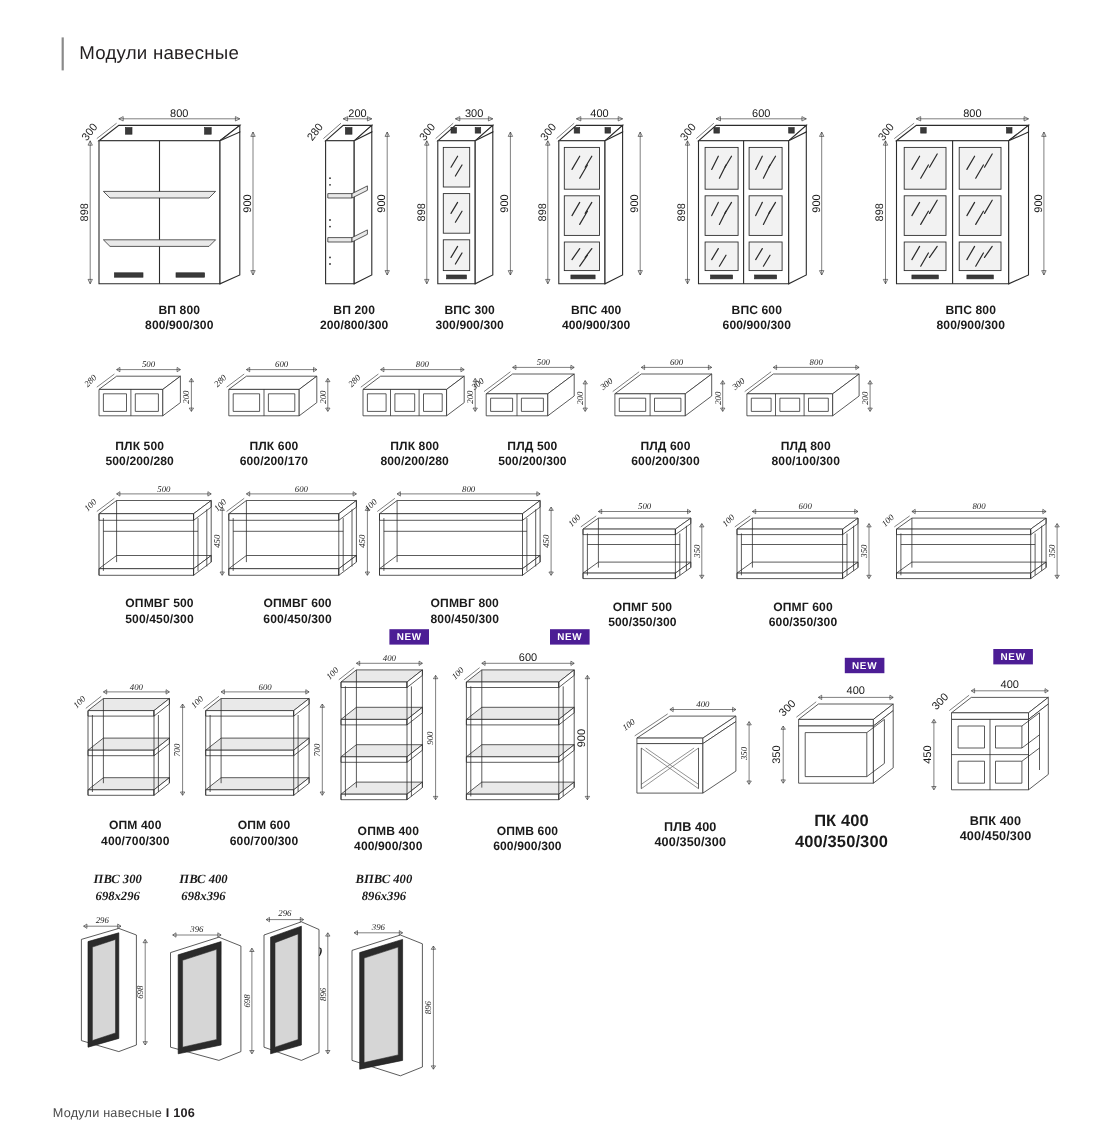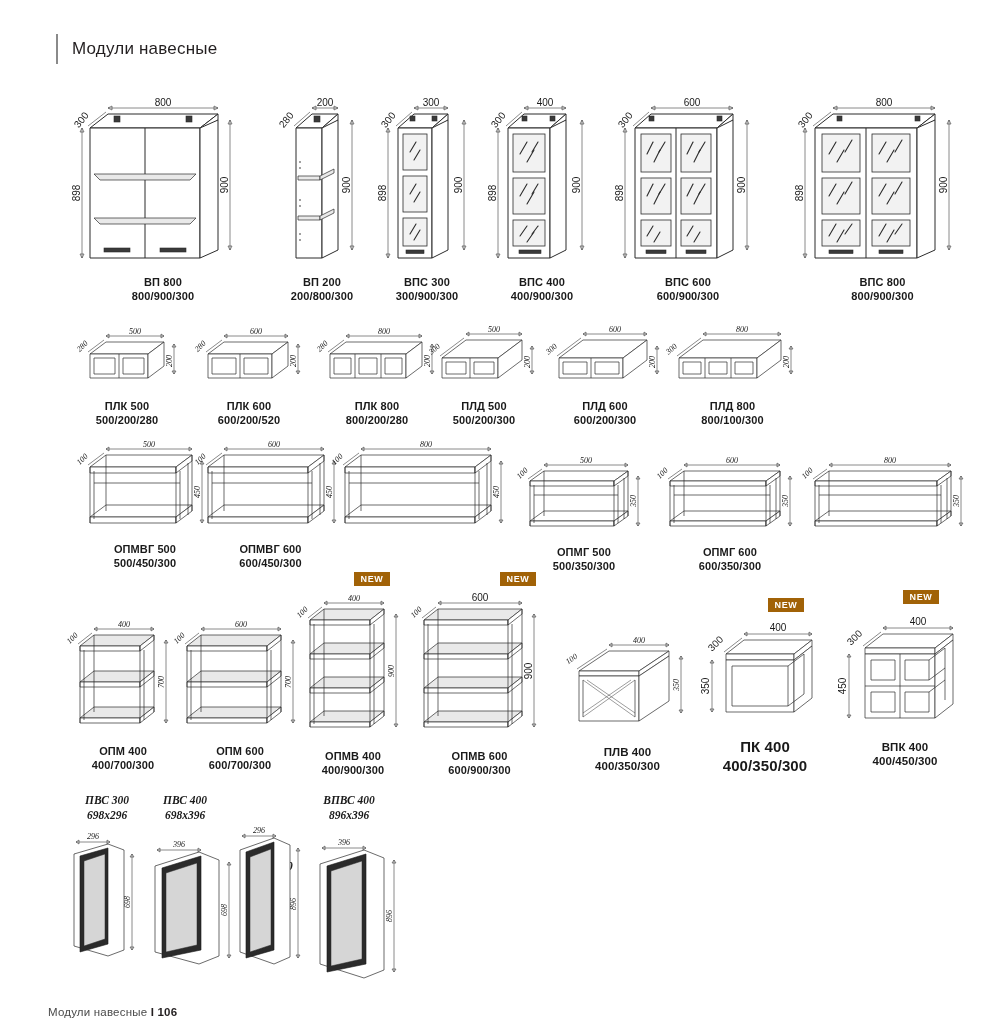--- a/index.html
+++ b/index.html
@@ -23,21 +23,21 @@
   .page-footer .pg { font-weight:bold; color:#231f20; }
 
   
   .item { position:absolute; }
   .caption { text-align:center; font-size:11px; font-weight:bold; line-height:1.25; color:#1a1a1a; letter-spacing:.1px; white-space:nowrap; }
   .caption .code { display:block; }
   .caption .dims { display:block; }
 
   
   .new-badge {
-    position:absolute; width:36px; height:14px; background:#a16207;
+    position:absolute; width:36px; height:14px; background:#4c1d95;
     color:#ffffff; font-size:9px; font-weight:bold; letter-spacing:.6px;
     display:flex; align-items:center; justify-content:center;
   }
 
   
   svg { display:block; overflow:visible; }
   .ln   { stroke:#2b2b2b; stroke-width:1; fill:none; }
   .ln-t { stroke:#2b2b2b; stroke-width:.7; fill:none; }
   .ln-x { stroke:#5a5a5a; stroke-width:.6; fill:none; }
   .fillw { fill:#ffffff; stroke:#2b2b2b; stroke-width:1; }
@@ -390,21 +390,21 @@
     <text class="dimtxt" x="66" y="6" text-anchor="middle">600</text>
     <line class="dim" x1="16" y1="24" x2="32" y2="12"></line>
     <text class="dimtxt" x="12" y="20" text-anchor="middle" transform="rotate(-45,12,20)">280</text>
     <line class="dim" x1="108" y1="16" x2="108" y2="46"></line>
     <path class="dim" d="M108,16 l-2,3 l4,0 Z" fill="#2b2b2b"></path>
     <path class="dim" d="M108,46 l-2,-3 l4,0 Z" fill="#2b2b2b"></path>
     <text class="dimtxt" x="106" y="33" text-anchor="middle" transform="rotate(-90,106,33)">200</text>
   </svg>
   <div class="caption" style="width:118px; margin-top:16px;">
     <span class="code">ПЛК 600</span>
-    <span class="dims">600/200/520</span>
+    <span class="dims">600/200/170</span>
   </div>
 </div>
 
 <div class="item" style="left:312px; top:328px;">
   <svg width="130" height="56">
     <path class="fillw-t" d="M18,26 L34,14 L110,14 L94,26 Z"></path>
     <path class="fillw-t" d="M18,26 L94,26 L94,50 L18,50 Z"></path>
     <path class="fillw-t" d="M94,26 L110,14 L110,38 L94,50 Z"></path>
     <line class="ln-t" x1="43" y1="26" x2="43" y2="50"></line>
     <line class="ln-t" x1="69" y1="26" x2="69" y2="50"></line>
@@ -596,20 +596,24 @@
     <path class="dim" d="M26,12 l3,-2 l0,4 Z" fill="#2b2b2b"></path>
     <path class="dim" d="M156,12 l-3,-2 l0,4 Z" fill="#2b2b2b"></path>
     <text class="dimtxt" x="91" y="10" text-anchor="middle">800</text>
     <line class="dim" x1="8" y1="28" x2="24" y2="16"></line>
     <text class="dimtxt" x="4" y="24" text-anchor="middle" transform="rotate(-45,4,24)">100</text>
     <line class="dim" x1="166" y1="24" x2="166" y2="86"></line>
     <path class="dim" d="M166,24 l-2,3 l4,0 Z" fill="#2b2b2b"></path>
     <path class="dim" d="M166,86 l-2,-3 l4,0 Z" fill="#2b2b2b"></path>
     <text class="dimtxt" x="164" y="55" text-anchor="middle" transform="rotate(-90,164,55)">450</text>
   </svg>
+  <div class="caption cap-sm" style="width:175px; margin-top:6px;">
+    <span class="code">ОПМВГ 800</span>
+    <span class="dims">800/450/300</span>
+  </div>
 </div>
 
 <div class="item" style="left:520px; top:455px;">
   <svg width="128" height="85">
     <path class="fillw-t" d="M10,26 L24,16 L108,16 L94,26 Z"></path>
     <path class="fillw-t" d="M10,26 L94,26 L94,31 L10,31 Z"></path>
     <path class="fillw-t" d="M94,26 L108,16 L108,21 L94,31 Z"></path>
     <path class="fillw-t" d="M10,66 L24,56 L108,56 L94,66 Z"></path>
     <path class="fillw-t" d="M10,66 L94,66 L94,71 L10,71 Z"></path>
     <path class="fillw-t" d="M94,66 L108,56 L108,61 L94,71 Z"></path>

